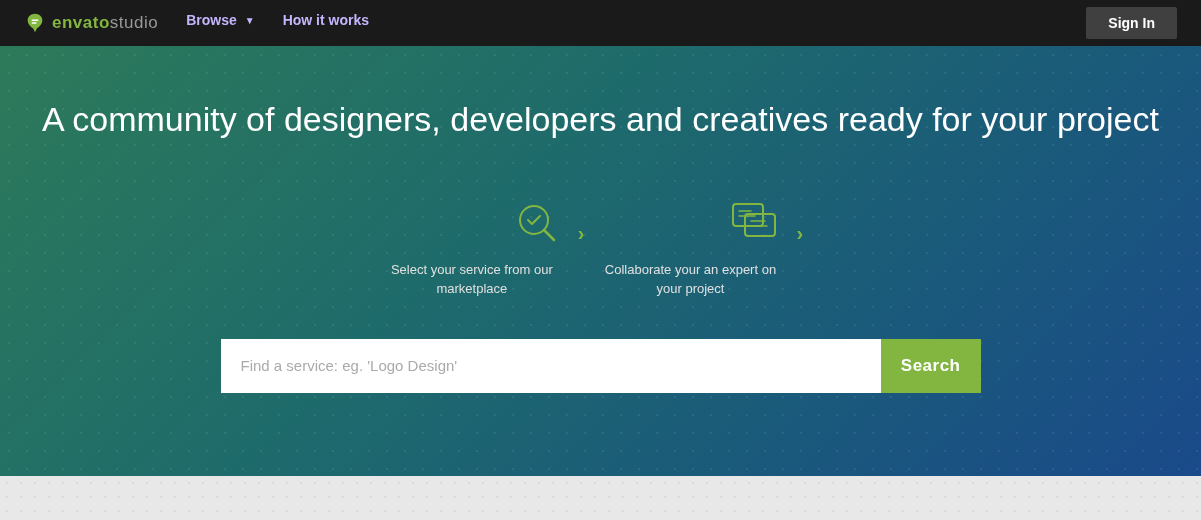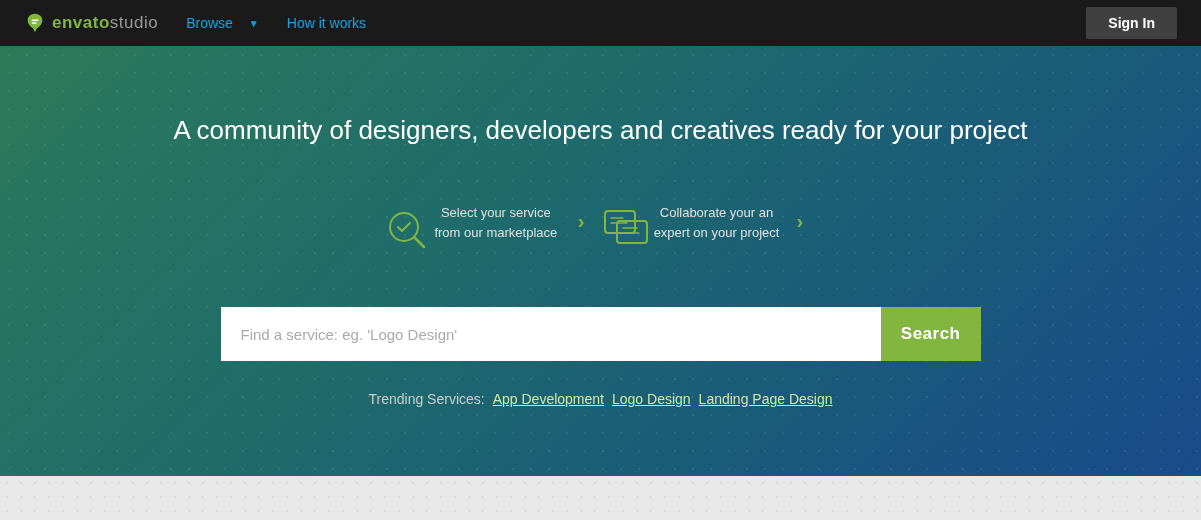--- a/index.html
+++ b/index.html
@@ -7,35 +7,36 @@
 
     
     .navbar {
       background: #1a1a1a;
       height: 46px;
       display: flex;
       align-items: center;
       padding: 0 24px;
       justify-content: space-between;
     }
-    .nav-left { display: flex; align-items: center; gap: 28px; }
+    .nav-left { display: flex; align-items: flex-start; gap: 28px; }
     .logo { display: flex; align-items: center; gap: 6px; }
     .logo-leaf {
       width: 22px; height: 22px;
       display: inline-block;
     }
     .logo-text { color: #fff; font-size: 17px; font-weight: 300; letter-spacing: 0.5px; }
     .logo-text span { color: #82b640; font-weight: 600; }
     .nav-link {
-      color: #0ea5e9;
+      color: #c4b5fd;
       font-size: 14px;
       text-decoration: none;
       display: flex;
       align-items: center;
-      gap: 16px;
+      gap: 8px;
+      font-weight: bold;
     }
     .chevron { font-size: 10px; }
     .signin-btn {
       background: #404040;
       color: #fff;
       border: none;
       padding: 8px 22px;
       font-size: 14px;
       font-weight: 600;
       cursor: pointer;
@@ -58,40 +59,41 @@
       content: '';
       position: absolute;
       inset: 0;
       background-image: radial-gradient(circle, rgba(255,255,255,0.08) 1px, transparent 1px);
       background-size: 18px 18px;
       pointer-events: none;
     }
 
     .hero-title {
       color: #fff;
-      font-size: 26px;
+      font-size: 34px;
       font-weight: 400;
       text-align: center;
       margin-bottom: 57px;
       position: relative;
       z-index: 1;
     }
 
     
     .steps {
       display: flex;
       align-items: center;
       gap: 0;
       margin-bottom: 40px;
       position: relative;
       z-index: 1;
     }
     .step {
       display: flex;
-      align-items: flex-start;
+      flex-direction: column;
+      align-items: flex-end;
       width: 180px;
       text-align: center;
     }
     .step-icon {
       width: 52px;
       height: 52px;
       margin-bottom: 12px;
       display: flex;
       align-items: center;
       justify-content: center;
@@ -225,21 +227,15 @@
 
     <div class="step-arrow">›</div>
 
   </div>
 
   <div class="search-bar">
     <input type="text" class="search-input" placeholder="Find a service: eg. 'Logo Design'" style="">
     <button class="search-btn">Search</button>
   </div>
 
-  <div class="trending">
-    <span class="trending-label">Trending Services:</span>
-    <a class="trending-link">App Development</a>
-    <a class="trending-link">Logo Design</a>
-    <a class="trending-link">Landing Page Design</a>
-  </div>
 </section>
 
 <div class="bottom-section"></div>
 
 </body></html>

